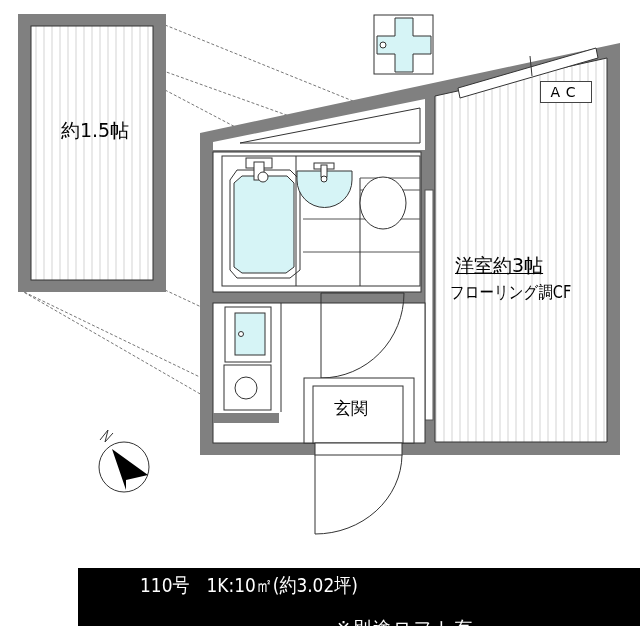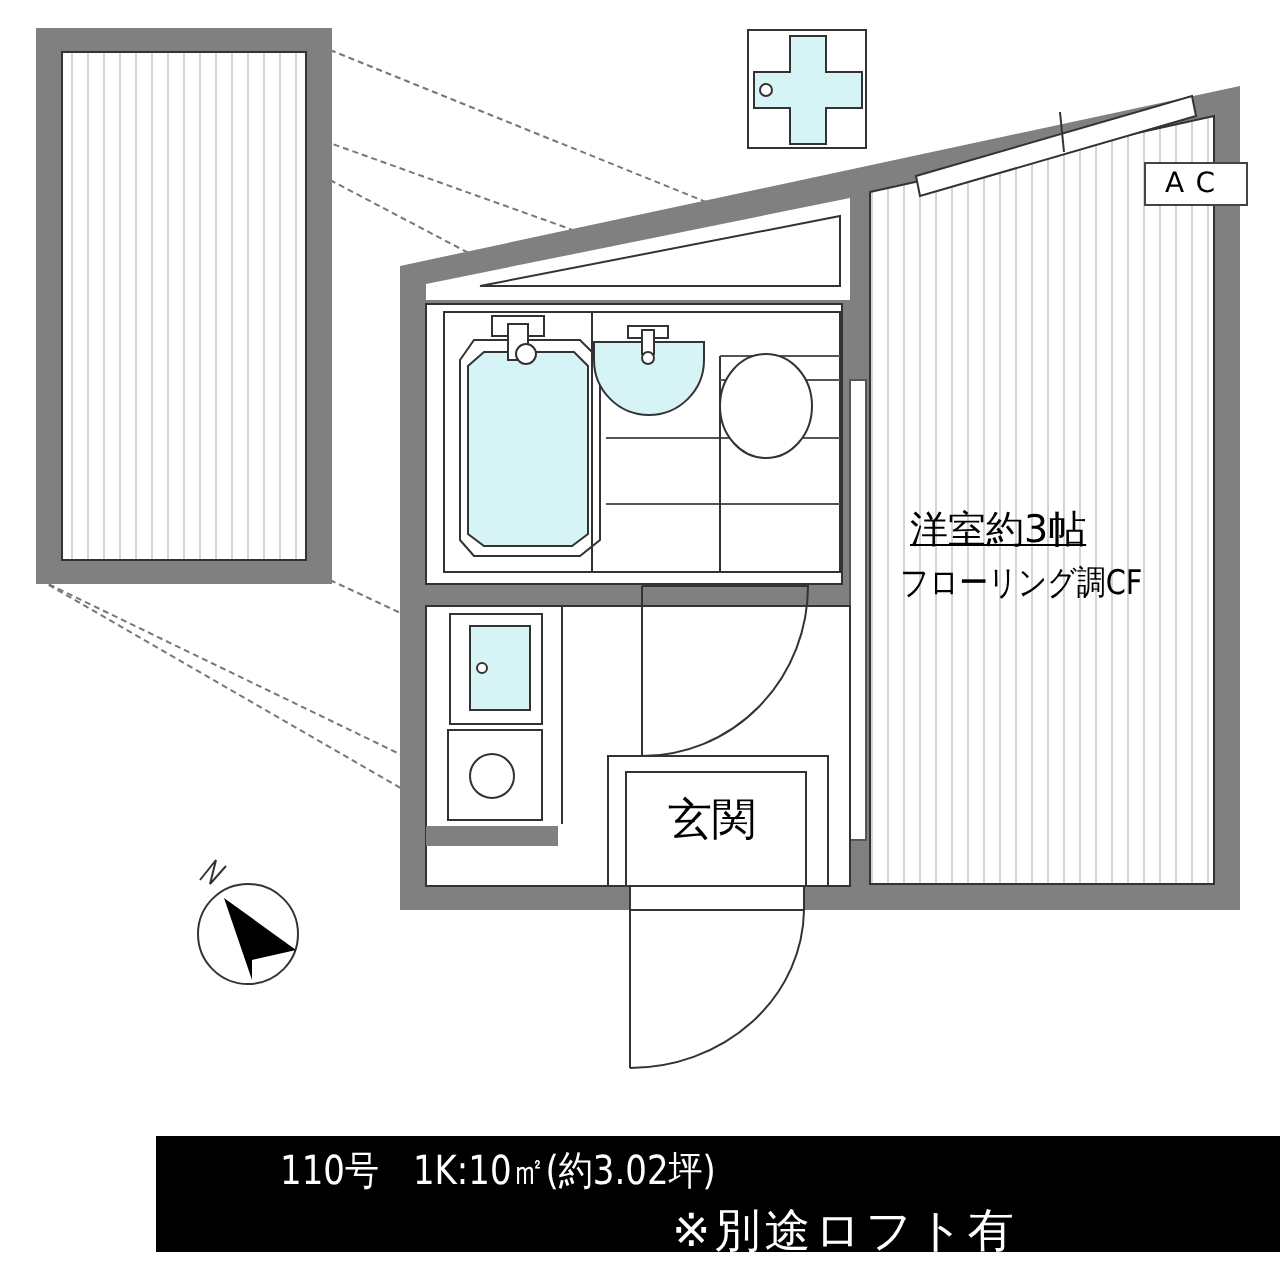--- a/index.html
+++ b/index.html
@@ -2,25 +2,25 @@
 <html><head>
 <meta charset="utf-8">
 <style>
   html,body{margin:0;padding:0;background:#fff;}
   body{width:640px;height:640px;position:relative;overflow:hidden;font-family:"DejaVu Sans","Liberation Sans",sans-serif;}
   #plan{position:absolute;left:0;top:0;width:640px;height:640px;}
   .lbl{position:absolute;color:#000;white-space:nowrap;line-height:1;}
   .loft-label{left:40px;top:118px;font-size:19px;text-align:center;width:110px;line-height:25px;}
   .room-label{left:455px;top:256px;font-size:19px;text-decoration:underline;}
   .room-sub{left:450px;top:284px;font-size:17px;transform:scaleX(0.85);transform-origin:left top;}
-  .ac{position:absolute;left:540px;top:81px;width:50px;height:20px;border:1px solid #444;background:#fff;font-size:14px;text-align:center;line-height:20px;letter-spacing:6px;margin-left:32px;}
-  .genkan{left:334px;top:400px;font-size:22px;}
+  .ac{position:absolute;left:540px;top:81px;width:50px;height:20px;border:1px solid #444;background:#fff;font-size:14px;text-align:center;line-height:20px;letter-spacing:6px;}
+  .genkan{left:334px;top:400px;font-size:17px;}
   .banner{position:absolute;left:78px;top:568px;width:564px;height:58px;background:#000;color:#fff;}
   .banner .l1{position:absolute;left:62px;top:4px;font-size:20px;transform:scaleX(0.85);transform-origin:left top;white-space:nowrap;}
-  .banner .l2{position:absolute;left:258px;top:32px;font-size:23px;letter-spacing:2px;white-space:nowrap;}
+  .banner .l2{position:absolute;left:258px;top:48px;font-size:18px;letter-spacing:2px;white-space:nowrap;}
 </style>
 </head>
 <body>
 
 <svg id="plan" viewBox="0 0 640 640" xmlns="http://www.w3.org/2000/svg">
   <defs>
     <pattern id="stripes" width="8" height="10" patternUnits="userSpaceOnUse">
       <rect width="8" height="10" fill="#fff"></rect>
       <line x1="4" y1="0" x2="4" y2="10" stroke="#d4d4d4" stroke-width="1"></line>
     </pattern>
@@ -113,20 +113,21 @@
   </g>
 
   <g>
     <circle cx="124" cy="467" r="25" fill="#fff" stroke="#333"></circle>
     <polygon points="112,449 148,475 126,480 126,490" fill="#000"></polygon>
     <path d="M100,440 L108,430 L105,442 L113,433" fill="none" stroke="#333"></path>
   </g>
 </svg>
 
 <div class="lbl loft-label">
+  <div>約1.5帖</div>
 </div>
 
 <div class="ac">AC</div>
 
 <div class="lbl room-label">洋室約3帖</div>
 <div class="lbl room-sub">フローリング調CF</div>
 
 <div class="lbl genkan">玄関</div>
 
 <div class="banner">

